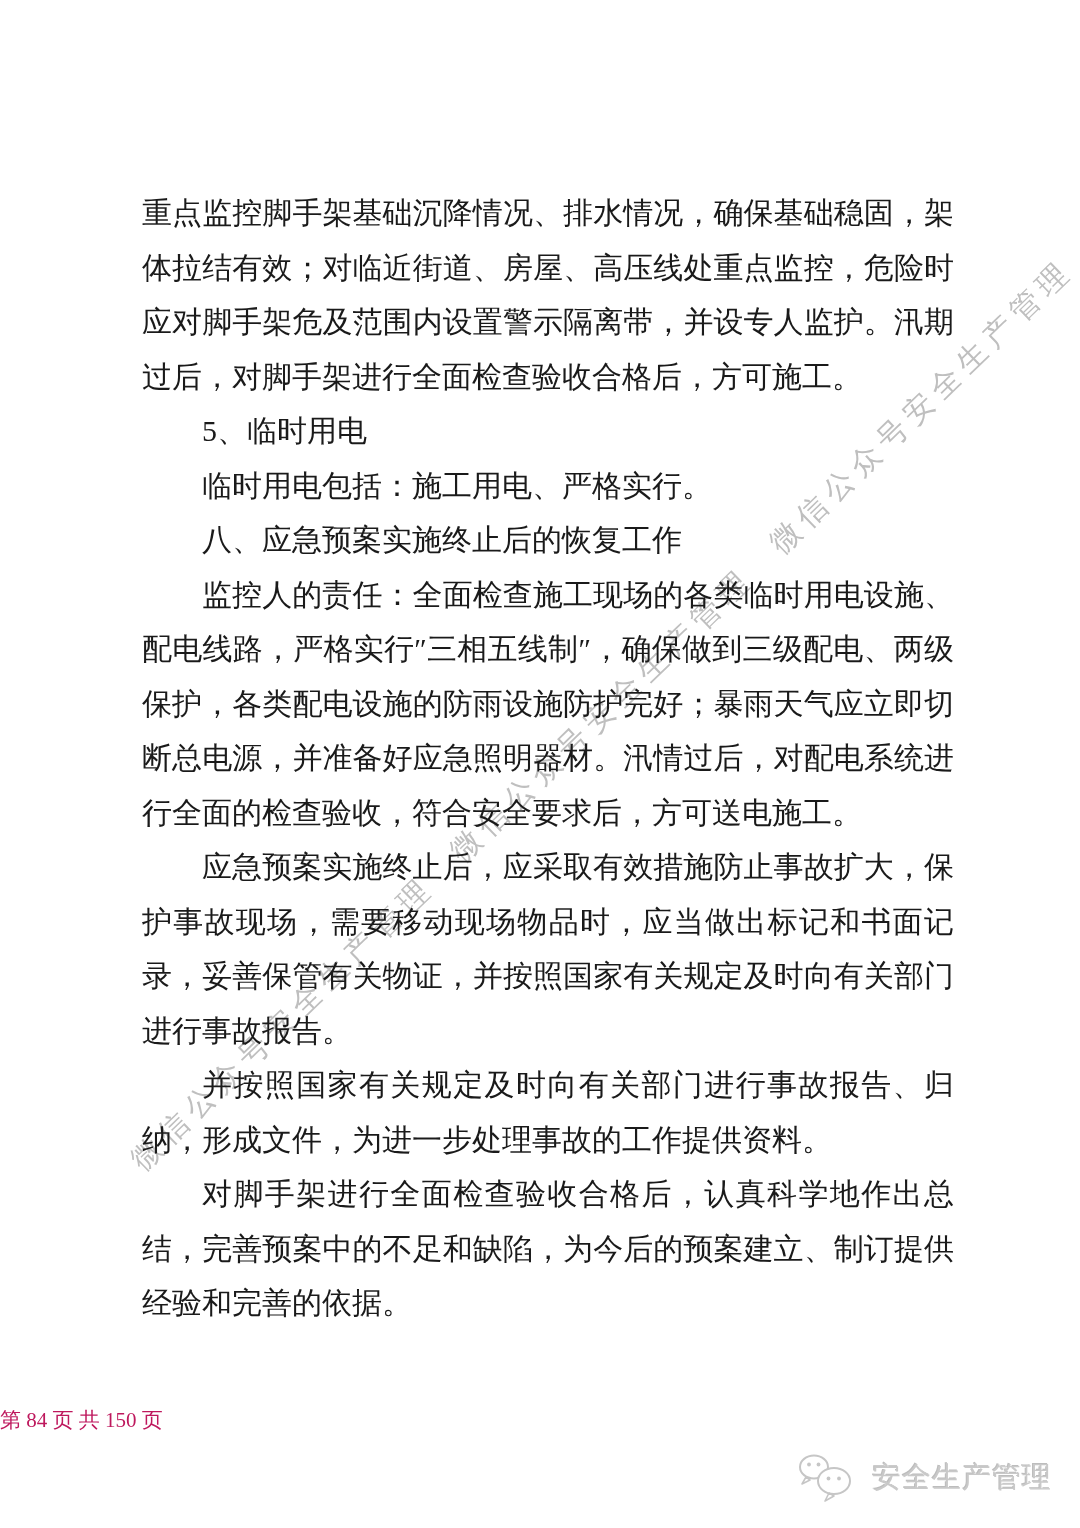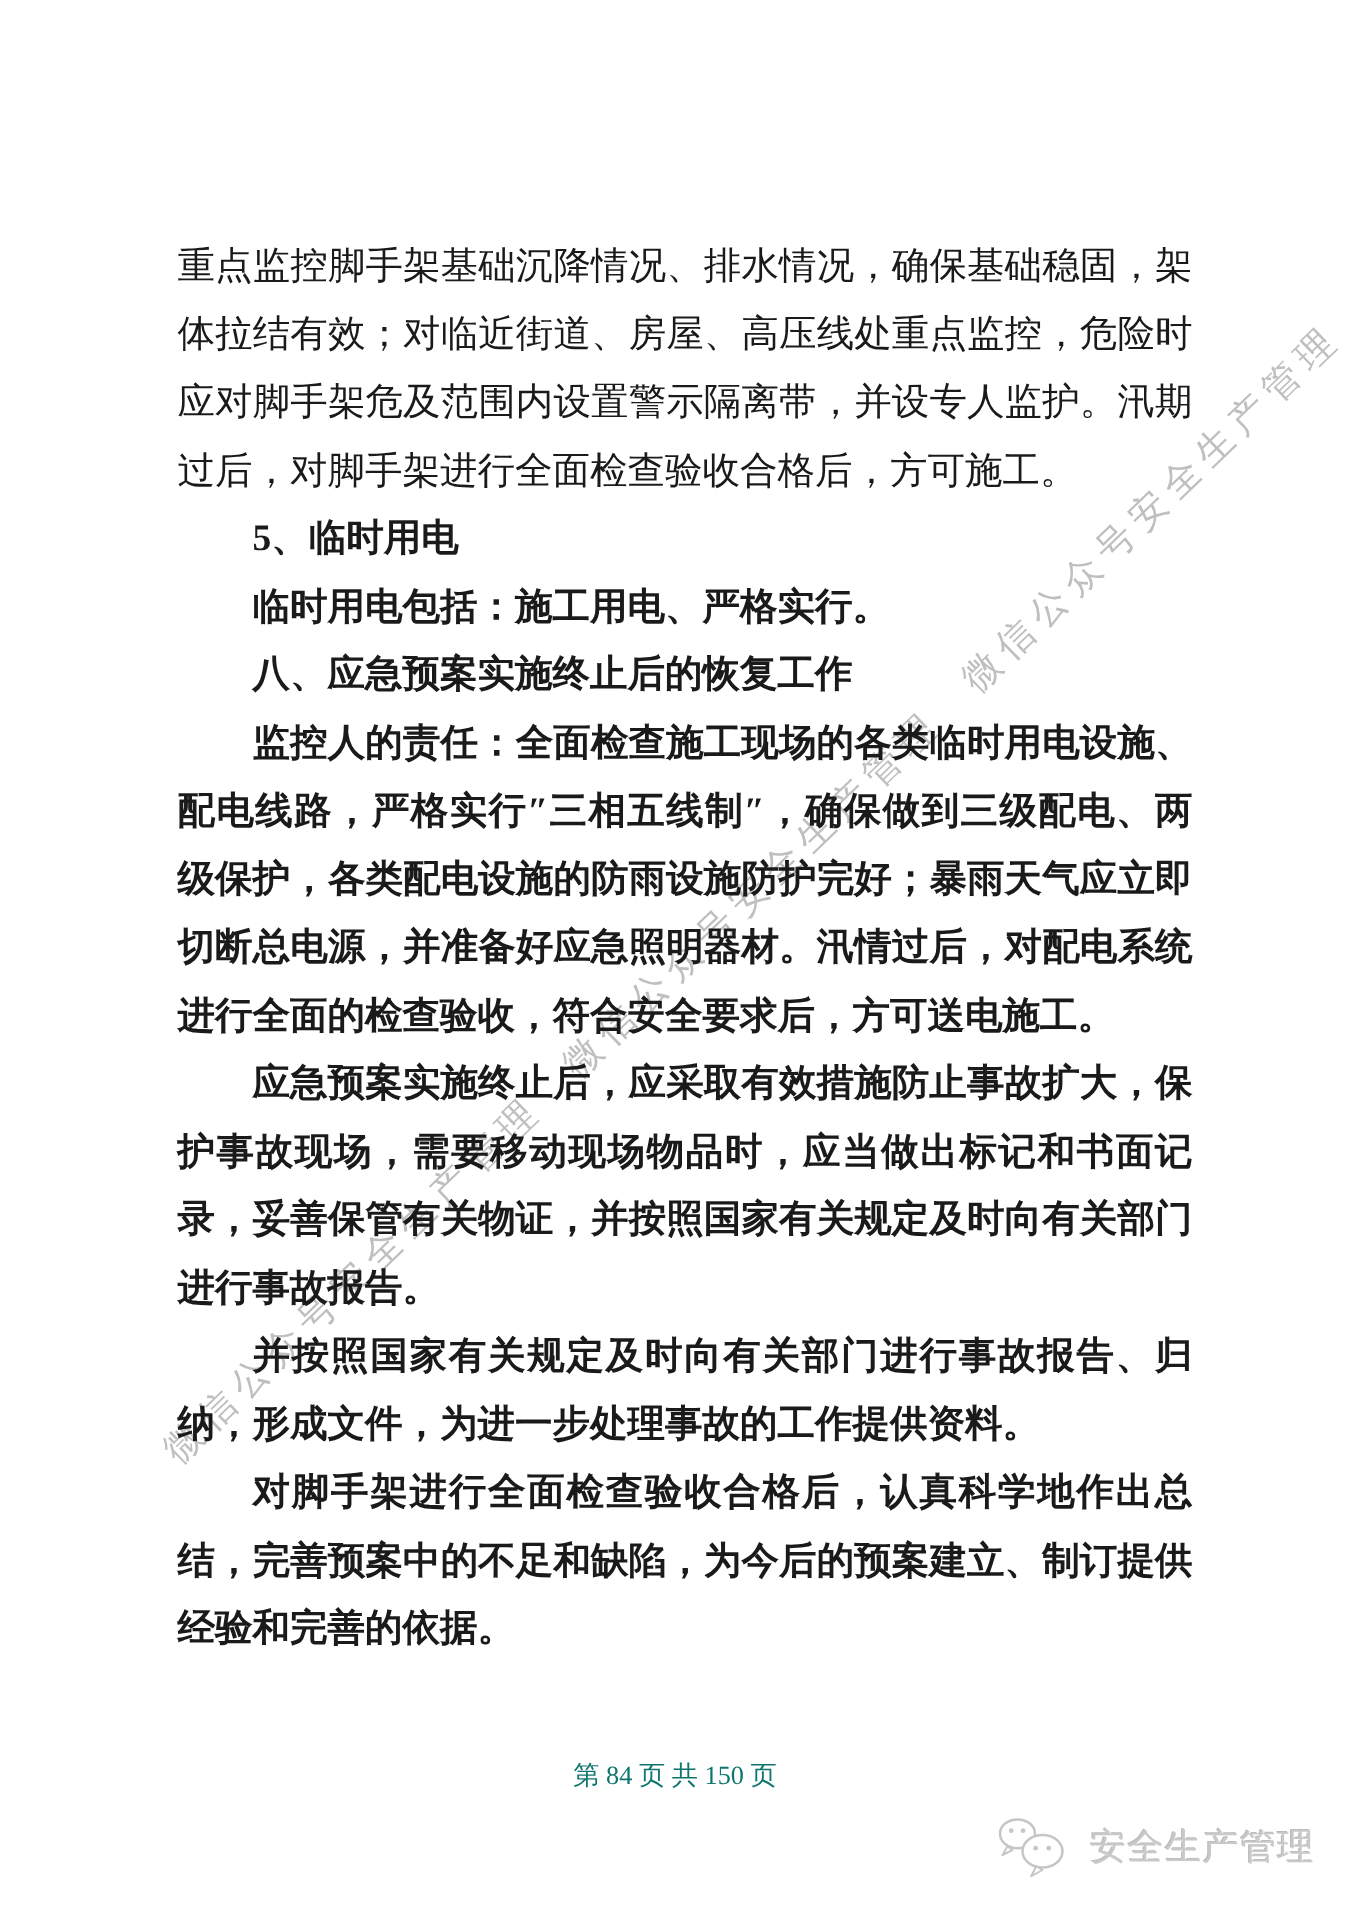--- a/index.html
+++ b/index.html
@@ -46,31 +46,30 @@
     line-height: 54.5px;
     color: #1a1a1a;
     text-align: justify;
   }
   .doc-text p {
     margin: 0;
     padding: 0;
   }
   .doc-text p.indent {
     text-indent: 2em;
-    font-weight: bold;
   }
   
   .page-footer {
     position: absolute;
     top: 1406px;
     left: 0;
     width: 100%;
-    text-align: center;
+    text-align: left;
     font-size: 21px;
-    color: #0f766e;
+    color: #be185d;
     z-index: 2;
   }
   
   .brand {
     position: absolute;
     top: 1452px;
     right: 28px;
     display: flex;
     align-items: center;
     gap: 18px;

